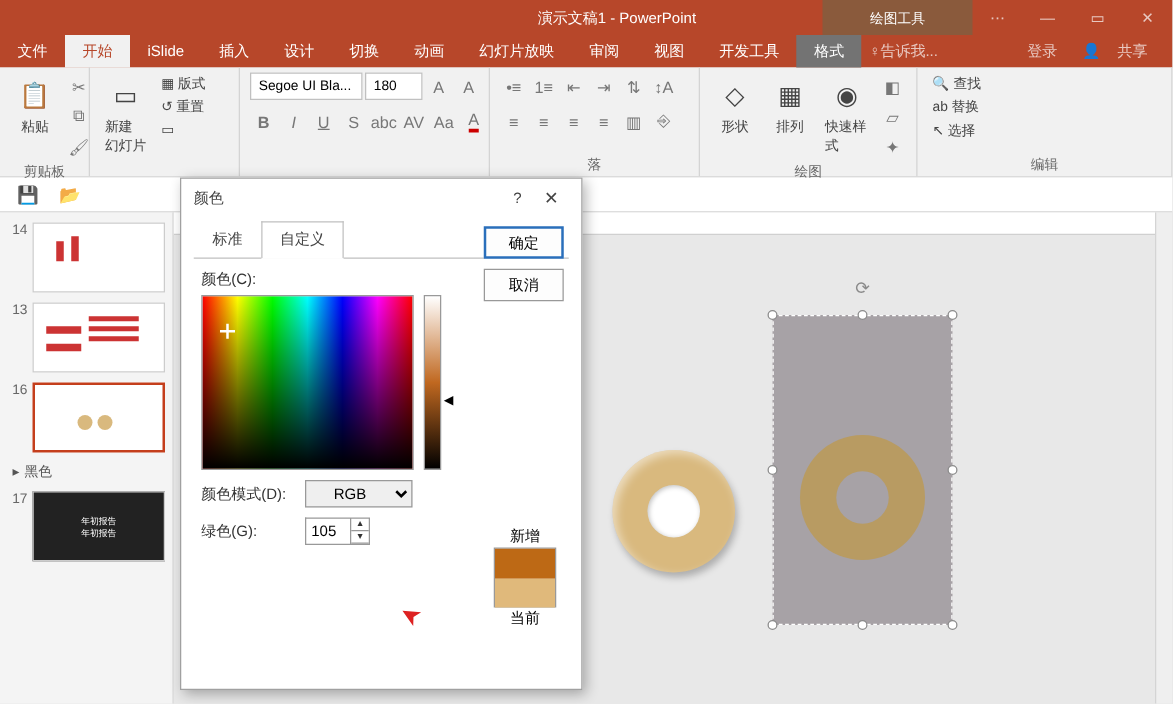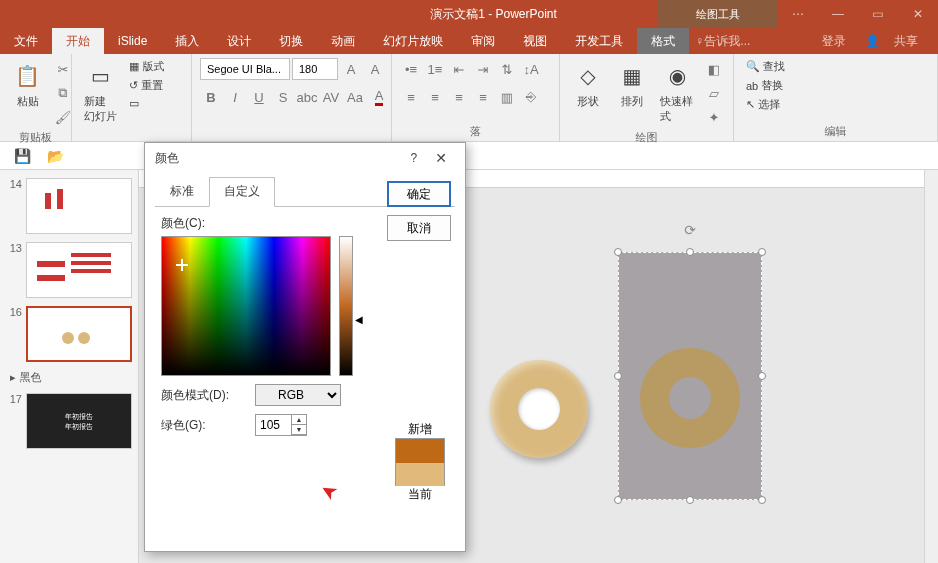--- a/index.html
+++ b/index.html
@@ -62,21 +62,21 @@
 .dialog-tabs .dtab{font-size:12px;padding:5px 14px;color:#444;border:1px solid transparent;cursor:pointer;text-align:center;}
 .dialog-tabs .dtab.active{border:1px solid #c0c0c0;border-bottom:1px solid #fff;margin-bottom:-1px;background:#fff;}
 .dialog-body{padding:8px 16px;font-size:12px;color:#333;}
 .color-spectrum{width:170px;height:140px;position:relative;background:linear-gradient(to bottom, rgba(255,255,255,0), #000), linear-gradient(to right,#ff0000,#ffff00,#00ff00,#00ffff,#0000ff,#ff00ff,#ff0000);border:1px solid #999;}
 .cross{position:absolute;left:14px;top:22px;width:12px;height:12px;}
 .cross::before,.cross::after{content:'';position:absolute;background:#fff;}
 .cross::before{left:5px;top:0;width:2px;height:12px;}
 .cross::after{left:0;top:5px;width:12px;height:2px;}
 .lum-bar{width:14px;height:140px;background:linear-gradient(#fff,#c06820,#000);border:1px solid #999;margin-left:8px;}
 .lum-arrow{margin-left:2px;margin-top:78px;font-size:10px;color:#000;}
-.color-row{display:flex;align-items:center;gap:22px;margin-top:8px;}
+.color-row{display:flex;align-items:center;gap:11px;margin-top:8px;}
 .color-row label{width:72px;font-size:12px;}
 .color-row select,.color-row input{border:1px solid #999;font-size:12px;padding:2px 4px;}
 .color-row select{width:86px;height:22px;padding-left:18px;}
 .color-row .spin{width:52px;height:22px;display:flex;}
 .color-row .spin input{width:36px;border-right:none;}
 .color-row .spin .arrows{width:16px;border:1px solid #999;display:flex;flex-direction:column;font-size:7px;}
 .color-row .spin .arrows div{flex:1;display:flex;align-items:center;justify-content:center;cursor:pointer;border-bottom:1px solid #999;}
 .preview{position:absolute;right:20px;bottom:48px;width:50px;text-align:center;font-size:12px;}
 .preview .sw{width:50px;height:48px;border:1px solid #999;}
 .preview .sw .top{height:24px;background:#bd6915;}

